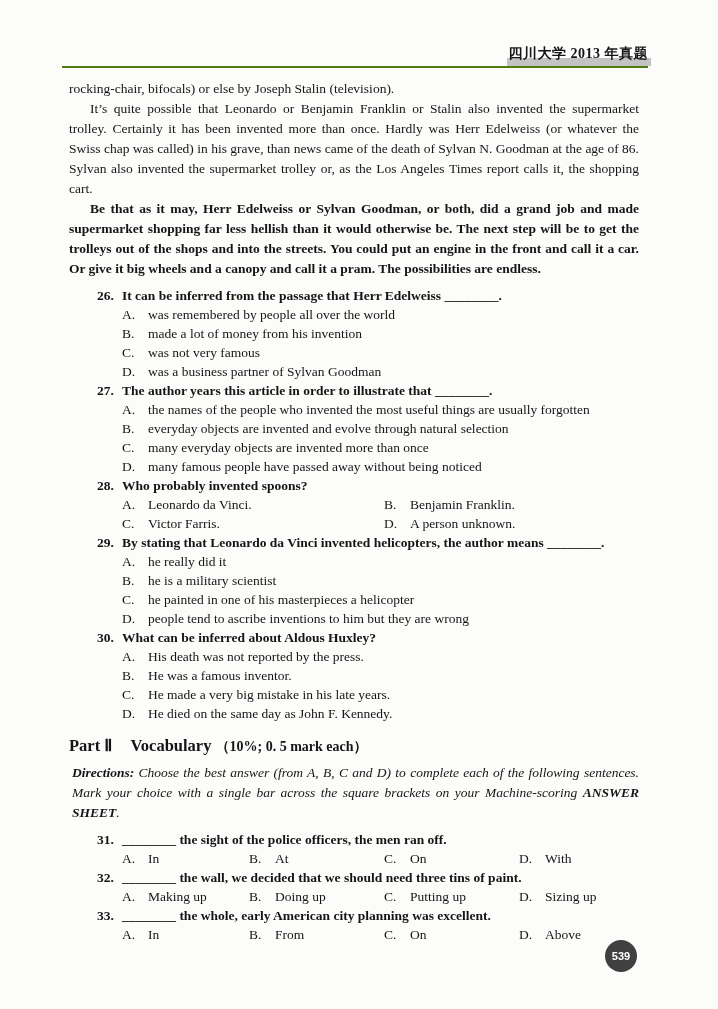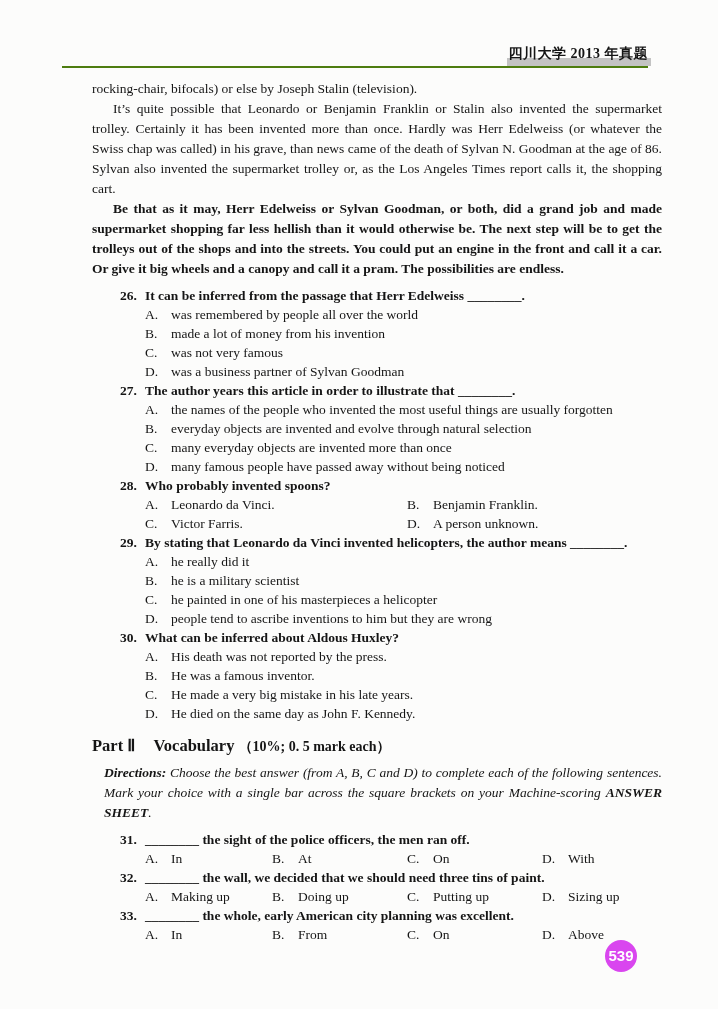--- a/index.html
+++ b/index.html
@@ -23,21 +23,21 @@
   .header-gray-strip{
     position:absolute;right:-3px;bottom:0;
     width:144px;height:8px;background:#c3c3c3;
   }
   .header-title{
     position:relative;z-index:1;
     font-weight:bold;font-size:14px;letter-spacing:.5px;
   }
   
   .content{
-    position:absolute;left:92px;top:79px;width:570px;
+    position:absolute;left:69px;top:79px;width:570px;
     font-size:13.5px;
   }
   .para{margin:0;line-height:20px;text-align:justify;}
   .para.indent{text-indent:21px;}
   .para.last{margin-bottom:7px;font-weight:bold;}
   
   .q{line-height:19px;margin-left:28px;}
   .q-stem{font-weight:bold;}
   .q-num{display:inline-block;width:25px;font-weight:bold;}
   .opt-label{display:inline-block;width:26px;}
@@ -45,33 +45,33 @@
   .opts-2col{display:grid;grid-template-columns:262px 1fr;padding-left:25px;}
   .opts-4col{display:grid;grid-template-columns:127px 135px 135px 1fr;padding-left:25px;}
   
   .part-heading{
     margin-top:11px;margin-bottom:4px;
     font-weight:bold;font-size:16.5px;line-height:24px;
   }
   .part-label{margin-right:18px;}
   .part-note{font-size:14px;}
   .directions{
-    margin:0 0 7px 12px;line-height:20px;text-align:justify;
+    margin:0 0 7px 3px;line-height:20px;text-align:justify;
     font-style:italic;
   }
   .directions .d-label{font-weight:bold;}
   .directions .d-emph{font-weight:bold;}
   .vq .q-stem .blank-and-text{font-weight:bold;}
   
   .page-badge{
     position:absolute;left:605px;top:940px;
     width:32px;height:32px;border-radius:50%;
-    background:#d946ef;color:#ffffff;
+    background:#404040;color:#ffffff;
     font-family:"Liberation Sans", sans-serif;
-    font-weight:bold;font-size:15px;
+    font-weight:bold;font-size:11px;
     line-height:32px;text-align:center;
   }
 </style>
 </head>
 <body>
 
 <div class="sheet">
 
   <div class="page-header">
     <span class="header-gray-strip"></span>

